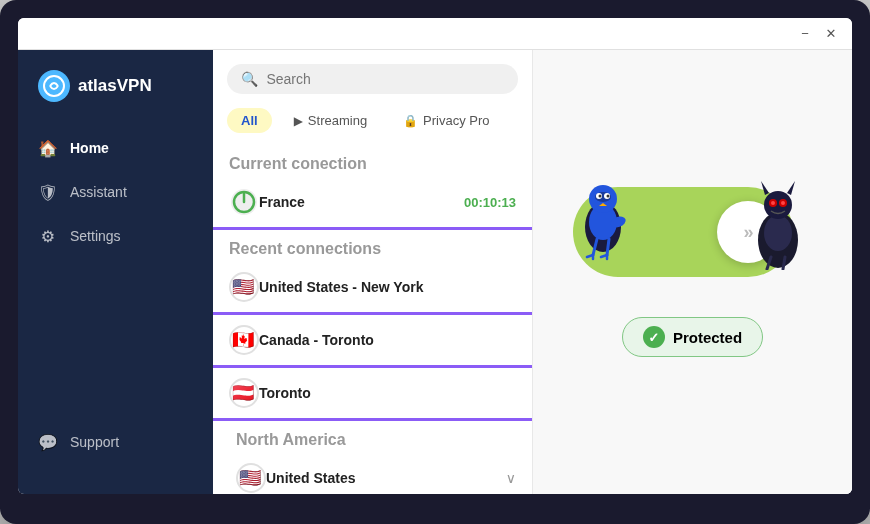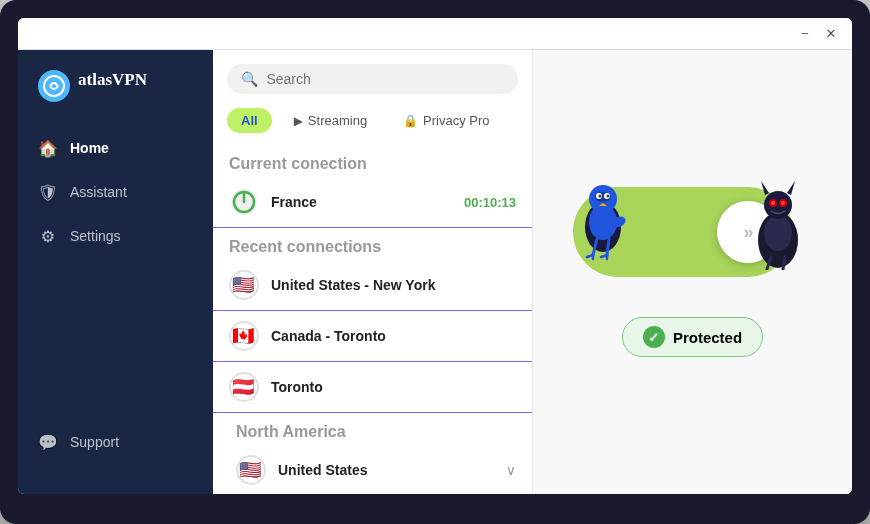--- a/index.html
+++ b/index.html
@@ -66,24 +66,23 @@
       background: #1a2744;
       color: white;
       display: flex;
       flex-direction: column;
       padding: 20px 0;
       flex-shrink: 0;
     }
 
     .sidebar-logo {
       display: flex;
-      align-items: flex-start;
+      align-items: center;
       gap: 8px;
       padding: 0 20px 24px 20px;
-      font-family: Liberation Serif, serif;
     }
 
     .logo-icon {
       width: 32px;
       height: 32px;
       background: #4db8ff;
       border-radius: 50%;
       display: flex;
       align-items: center;
       justify-content: center;
@@ -190,44 +189,43 @@
       font-weight: 500;
       display: flex;
       align-items: center;
       gap: 5px;
       color: #555;
       background: transparent;
       border: none;
     }
 
     .filter-tab.active {
-      background: #bef264;
+      background: #fef9c3;
       color: #2255cc;
       font-weight: 700;
     }
 
     .filter-tab-icon {
       font-size: 12px;
     }
 
     .section-label {
       font-size: 16px;
       font-weight: 600;
       color: #999;
       padding: 6px 16px 4px 16px;
       text-transform: none;
     }
 
     .connection-item {
       display: flex;
       align-items: center;
-      gap: 12px;
       padding: 10px 16px;
       cursor: pointer;
-      border-bottom: 1px solid #8b5cf6;
+      border-bottom: 3px solid #8b5cf6;
     }
 
     .conn-flag {
       width: 30px;
       height: 30px;
       border-radius: 50%;
       flex-shrink: 0;
       display: flex;
       align-items: center;
       justify-content: center;

